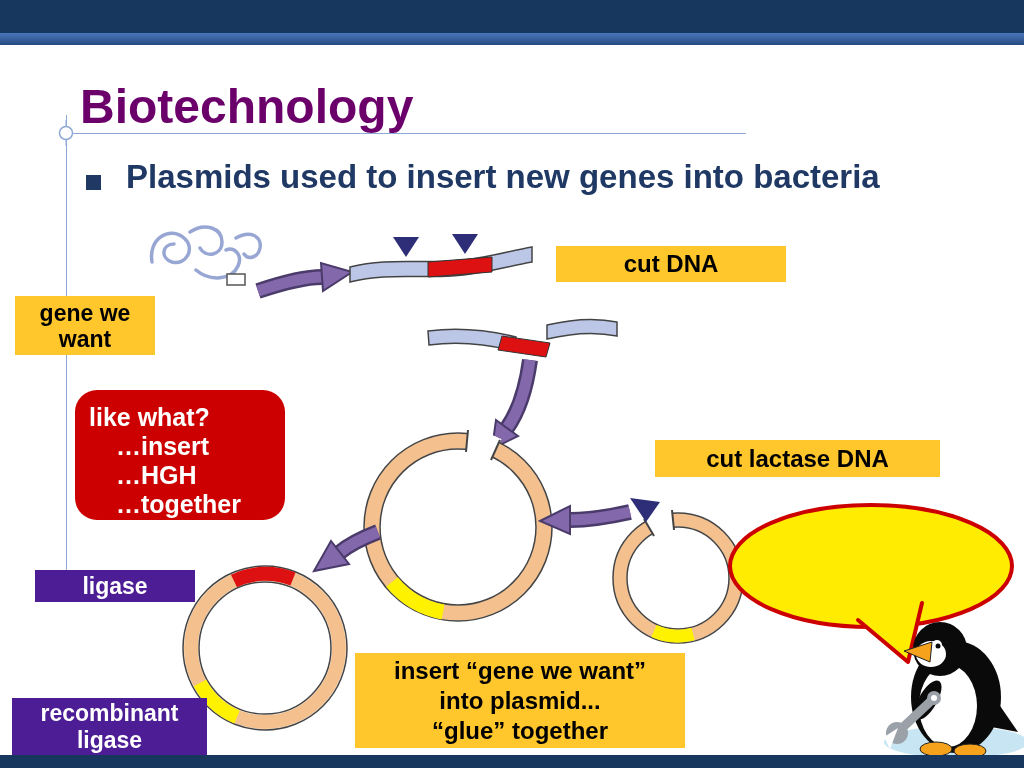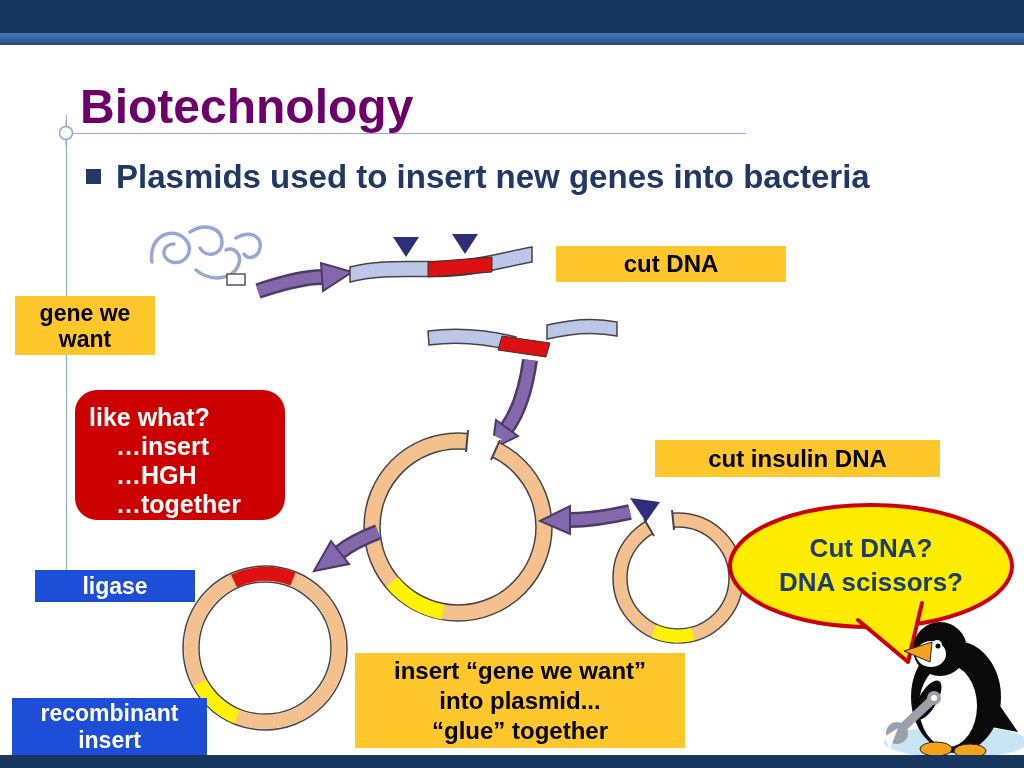--- a/index.html
+++ b/index.html
@@ -6,28 +6,28 @@
   .slide{position:relative;width:1024px;height:768px;background:#fff;overflow:hidden;
          font-family:"Liberation Sans",sans-serif;}
   .bar-top{position:absolute;left:0;top:0;width:1024px;height:33px;background:#17375E;}
   .bar-accent{position:absolute;left:0;top:33px;width:1024px;height:12px;
               background:linear-gradient(#4A77BC,#26497F);}
   .bar-bottom{position:absolute;left:0;bottom:0;width:1024px;height:13px;background:#17375E;}
   .rule-h{position:absolute;left:66px;top:133px;width:680px;height:1px;background:#8FA9D6;}
   .rule-v{position:absolute;left:66px;top:115px;width:1px;height:462px;background:#8FA9D6;}
   .title{position:absolute;left:80px;top:82px;margin:0;font-size:48px;font-weight:bold;
          color:#6B006B;line-height:1.05;}
-  .bullet-row{position:absolute;left:86px;top:158px;display:flex;align-items:flex-start;}
+  .bullet-row{position:absolute;left:86px;top:158px;display:flex;align-items:center;gap:10px;}
   .bullet-sq{width:15px;height:15px;background:#1F3864;margin-top:11px;margin-right:15px;flex:none;}
   .bullet-text{font-size:33px;font-weight:bold;color:#1F3864;white-space:nowrap;}
   .art{position:absolute;left:0;top:0;width:1024px;height:768px;}
   .lbl{position:absolute;display:flex;align-items:center;justify-content:center;
        text-align:center;font-weight:bold;box-sizing:border-box;}
   .lbl-yellow{background:#FFC72C;color:#000;}
-  .lbl-red{background:#1d4ed8;color:#fff;}
+  .lbl-red{background:#4c1d95;color:#fff;}
   .pre{white-space:pre-line;}
   #gene-we-want{left:15px;top:296px;width:140px;height:59px;font-size:23px;line-height:26px;}
   #cut-dna{left:556px;top:246px;width:230px;height:36px;font-size:24px;}
   #like-what{left:75px;top:390px;width:210px;height:130px;border-radius:22px;
              display:block;text-align:left;padding:13px 0 4px 14px;font-size:25px;
              font-weight:bold;color:#fff;background:#CC0000;position:absolute;box-sizing:border-box;}
   #like-what .like-item{padding-left:27px;line-height:29px;}
   #like-what .like-title{line-height:29px;}
   #cut-plasmid-dna{left:655px;top:440px;width:285px;height:37px;font-size:24px;}
   #ligase{left:35px;top:570px;width:160px;height:32px;font-size:23px;}
@@ -172,28 +172,26 @@
 
   <div class="lbl lbl-yellow" id="cut-dna">cut DNA</div>
 
   <div id="like-what">
     <div class="like-title">like what?</div>
     <div class="like-item">…insert</div>
     <div class="like-item">…HGH</div>
     <div class="like-item">…together</div>
   </div>
 
-  <div class="lbl lbl-yellow" id="cut-plasmid-dna">cut insulin DNA</div>
+  <div class="lbl lbl-yellow" id="cut-plasmid-dna">cut lactase DNA</div>
 
   <div class="lbl lbl-red" id="ligase">ligase</div>
 
   <div class="lbl lbl-red pre" id="recombinant">recombinant
-insert</div>
+ligase</div>
 
   <div class="lbl lbl-yellow pre" id="insert-gene">insert “gene we want”
 into plasmid...
 “glue” together</div>
 
-  <div class="pre" id="bubble-text">Cut DNA?
-DNA scissors?</div>
 
   <div class="bar-bottom"></div>
 </div>
 
 </body></html>

